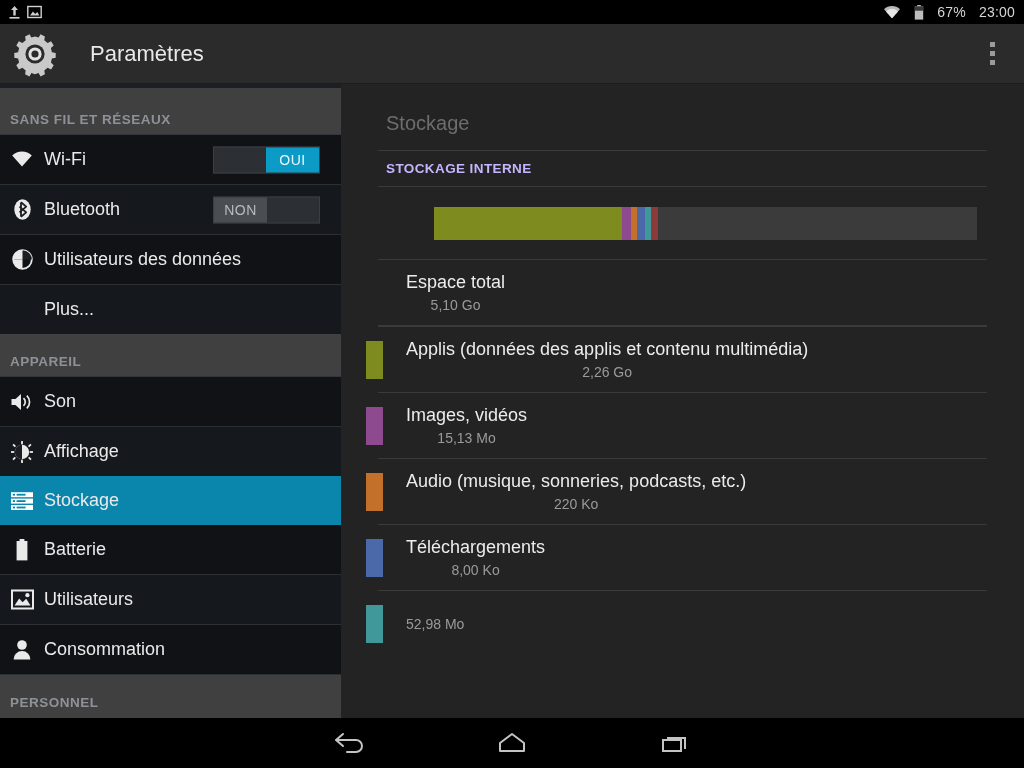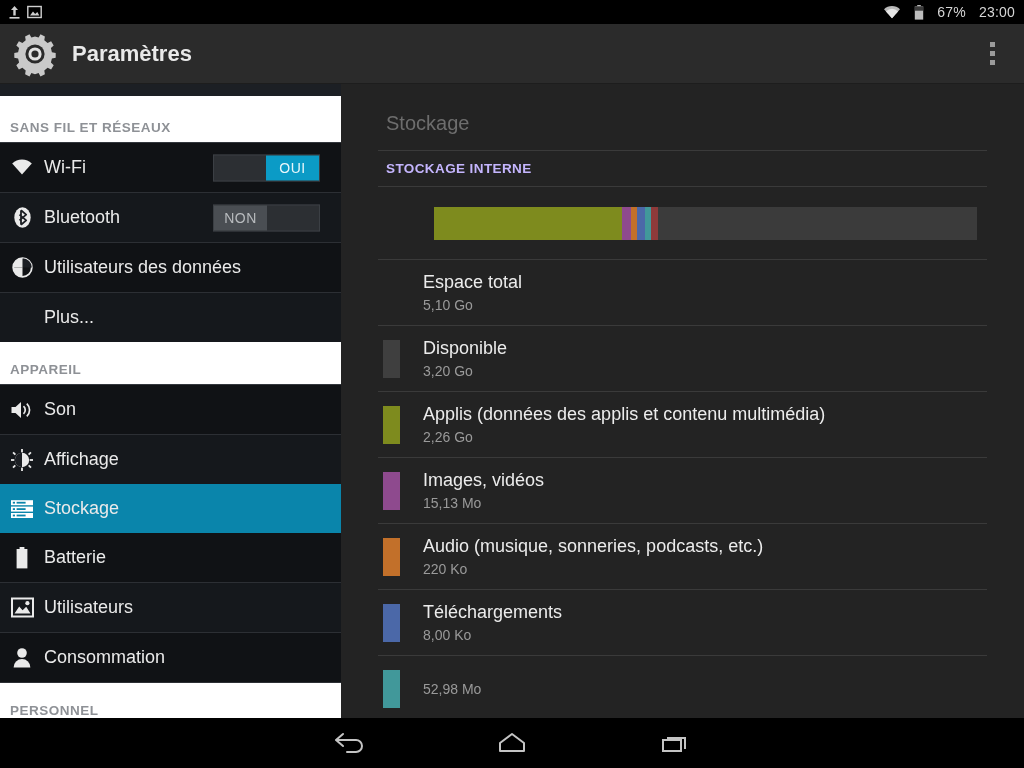--- a/index.html
+++ b/index.html
@@ -21,39 +21,39 @@
   .sicon{ display:inline-block; line-height:0; }
 
   
   #action-bar{
     position:absolute; left:0; top:24px; width:1024px; height:60px;
     background:#2b2b2b; display:flex; align-items:center;
     border-bottom:1px solid #1d1d1d;
   }
   #app-icon{ margin-left:12px; width:46px; height:46px; }
   #app-title{
-    margin-left:14px; color:#e9e9e9; font-size:22px; font-weight:700;
+    margin-left:32px; color:#e9e9e9; font-size:22px; font-weight:400;
   }
   #overflow-menu{
     margin-left:auto; margin-right:18px; width:28px; height:44px;
     display:flex; flex-direction:column; align-items:center; justify-content:center; gap:4px;
     cursor:pointer;
   }
   #overflow-menu i{ display:block; width:5px; height:5px; background:#9b9b9b; }
 
   
   #main{
     position:absolute; left:0; top:84px; width:1024px; height:634px;
     background:#1c1f24;
   }
 
   
   #sidebar{
-    position:absolute; left:0; top:12px; width:341px; height:634px;
-    background:#ffffff; overflow:hidden;
+    position:absolute; left:0; top:4px; width:341px; height:634px;
+    background:#404040; overflow:hidden;
   }
   .sb-header{
     color:#8e9196; font-size:13.5px; font-weight:700; letter-spacing:0.5px;
     padding:0 0 7px 10px; display:flex; align-items:flex-end; height:46px;
   }
   .sb-header.tight{ height:42px; }
   .sb-sep{ height:1px; background:#33373d; width:341px; }
   .sb-item{
     height:49px; display:flex; align-items:center; position:relative;
     background:#101215; cursor:pointer;
@@ -96,21 +96,21 @@
     color:#c4b5fd; font-size:13.5px; font-weight:700; letter-spacing:0.4px;
     padding:10px 0 10px 45px;
   }
   #bar-row{ padding:20px 0 19px 0; display:flex; }
   #storage-bar{
     margin-left:93px; width:543px; height:33px; background:#3b3b3b;
     display:flex; overflow:hidden;
   }
   #storage-bar span{ display:block; height:33px; }
 
-  .row{ display:flex; align-items:center; height:65px; padding-left:42px; }
+  .row{ display:flex; align-items:center; height:65px; padding-left:25px;text-align:center; }
   .row .swatch{ width:17px; height:38px; min-width:17px; margin-right:23px; }
   .row .swatch.blank{ background:transparent; }
   .row .texts{ display:flex; flex-direction:column; justify-content:center; }
   .row .r-title{ color:#ececec; font-size:18px; line-height:24px; }
   .row .r-sub{ color:#9a9a9a; font-size:14px; line-height:21px; margin-top:1px; }
   .row-divider{ height:1px; background:#3a3a3a; margin-left:37px; margin-right:37px; }
 
   
   #nav-bar{
     position:absolute; left:0; top:718px; width:1024px; height:50px;
@@ -336,27 +336,20 @@
 
     <div class="row">
       <span class="swatch blank"></span>
       <span class="texts">
         <span class="r-title">Espace total</span>
         <span class="r-sub">5,10 Go</span>
       </span>
     </div>
     <div class="row-divider"></div>
 
-    <div class="row">
-      <span class="swatch" style="background:#3f3f3f"></span>
-      <span class="texts">
-        <span class="r-title">Disponible</span>
-        <span class="r-sub">3,20 Go</span>
-      </span>
-    </div>
     <div class="row-divider"></div>
 
     <div class="row">
       <span class="swatch" style="background:#7e8b1e"></span>
       <span class="texts">
         <span class="r-title">Applis (données des applis et contenu multimédia)</span>
         <span class="r-sub">2,26 Go</span>
       </span>
     </div>
     <div class="row-divider"></div>

